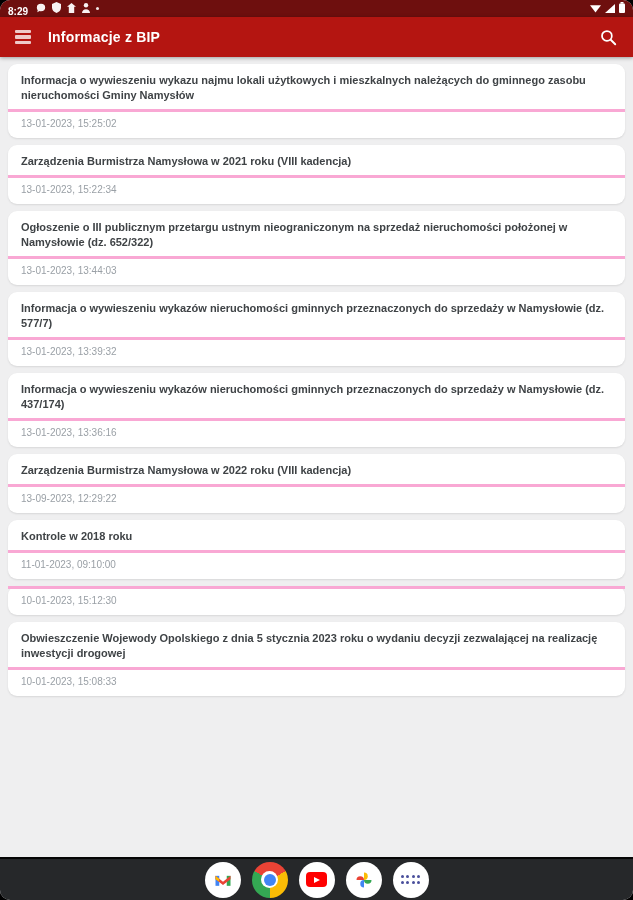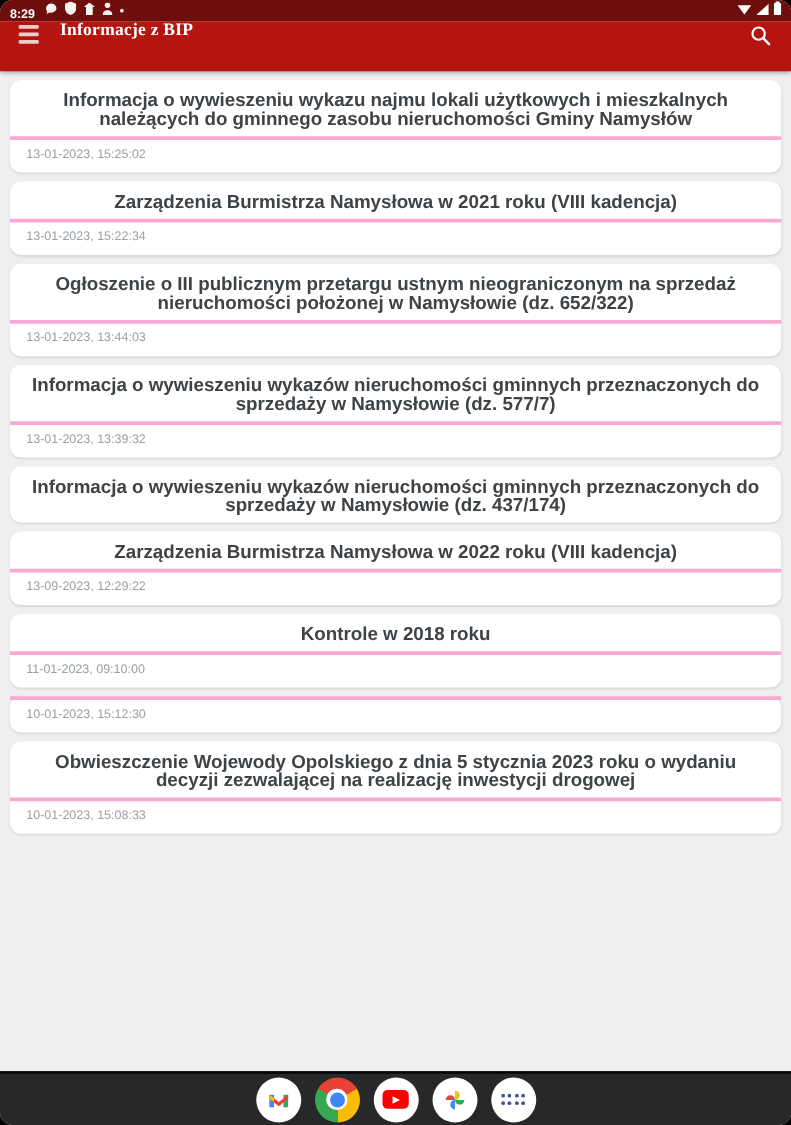--- a/index.html
+++ b/index.html
@@ -14,37 +14,37 @@
     display:flex; align-items:flex-end; padding:0 8px; gap:6px;
   }
   .status-time { font-size:10px; font-weight:bold; line-height:1; margin-right:2px; }
   .notif-icons { display:flex; align-items:center; gap:6px; }
   .sb-spacer { flex:1; }
   .sys-icons { display:flex; align-items:center; gap:4px; }
   .notif-dot { width:3px; height:3px; border-radius:50%; background:rgba(255,255,255,.9); }
 
   
   .app-bar {
-    flex:none; height:40px; background:#b41511; display:flex; 
-    padding:0 13px; gap:15px; box-shadow:0 1px 4px rgba(0,0,0,.35); position:relative; z-index:3;font-family:Liberation Serif, serif;
+    flex:none; height:40px; background:#b41511; display:flex; align-items:center;
+    padding:0 13px; gap:15px; box-shadow:0 1px 4px rgba(0,0,0,.35); position:relative; z-index:3;
   }
   .menu-btn { background:none; border:none; padding:3px 2px; display:flex; flex-direction:column; gap:2.6px; cursor:pointer; }
   .menu-bar { width:16px; height:3.2px; background:rgba(255,255,255,.78); border-radius:1px; }
   .app-title { flex:1; color:#fff; font-size:14px; font-weight:bold; letter-spacing:.2px; }
   .search-btn { background:none; border:none; padding:2px; cursor:pointer; display:flex; }
 
   
   .list {
     flex:1; overflow:hidden; padding:7px 8px 0; display:flex; flex-direction:column; gap:7px;
   }
   .card {
     background:#fff; border-radius:9px; box-shadow:0 1px 2px rgba(0,0,0,.10); cursor:pointer;
   }
   .card-title {
-    padding:9px 13px 6px; font-size:15px; font-weight:bold; color:#3f4346; line-height:15px;text-align:center;
+    padding:9px 13px 6px; font-size:11px; font-weight:bold; color:#3f4346; line-height:15px;
   }
   .card-time {
     border-top:3px solid #f9a8d4; padding:6px 13px 9px; font-size:10px; color:#9aa0a6; line-height:11px;
   }
 
   
   .dock {
     flex:none; height:41px; background:#26282a; border-top:2px solid #060606;
     display:flex; align-items:center; justify-content:center; gap:11px;
   }
@@ -148,20 +148,21 @@
       <div class="card-time">13-01-2023, 13:44:03</div>
     </div>
 
     <div class="card">
       <div class="card-title">Informacja o wywieszeniu wykazów nieruchomości gminnych przeznaczonych do sprzedaży w Namysłowie (dz. 577/7)</div>
       <div class="card-time">13-01-2023, 13:39:32</div>
     </div>
 
     <div class="card">
       <div class="card-title">Informacja o wywieszeniu wykazów nieruchomości gminnych przeznaczonych do sprzedaży w Namysłowie (dz. 437/174)</div>
+      <div class="card-time">13-01-2023, 13:36:16</div>
     </div>
 
     <div class="card">
       <div class="card-title">Zarządzenia Burmistrza Namysłowa w 2022 roku (VIII kadencja)</div>
       <div class="card-time">13-09-2023, 12:29:22</div>
     </div>
 
     <div class="card">
       <div class="card-title">Kontrole w 2018 roku</div>
       <div class="card-time">11-01-2023, 09:10:00</div>

